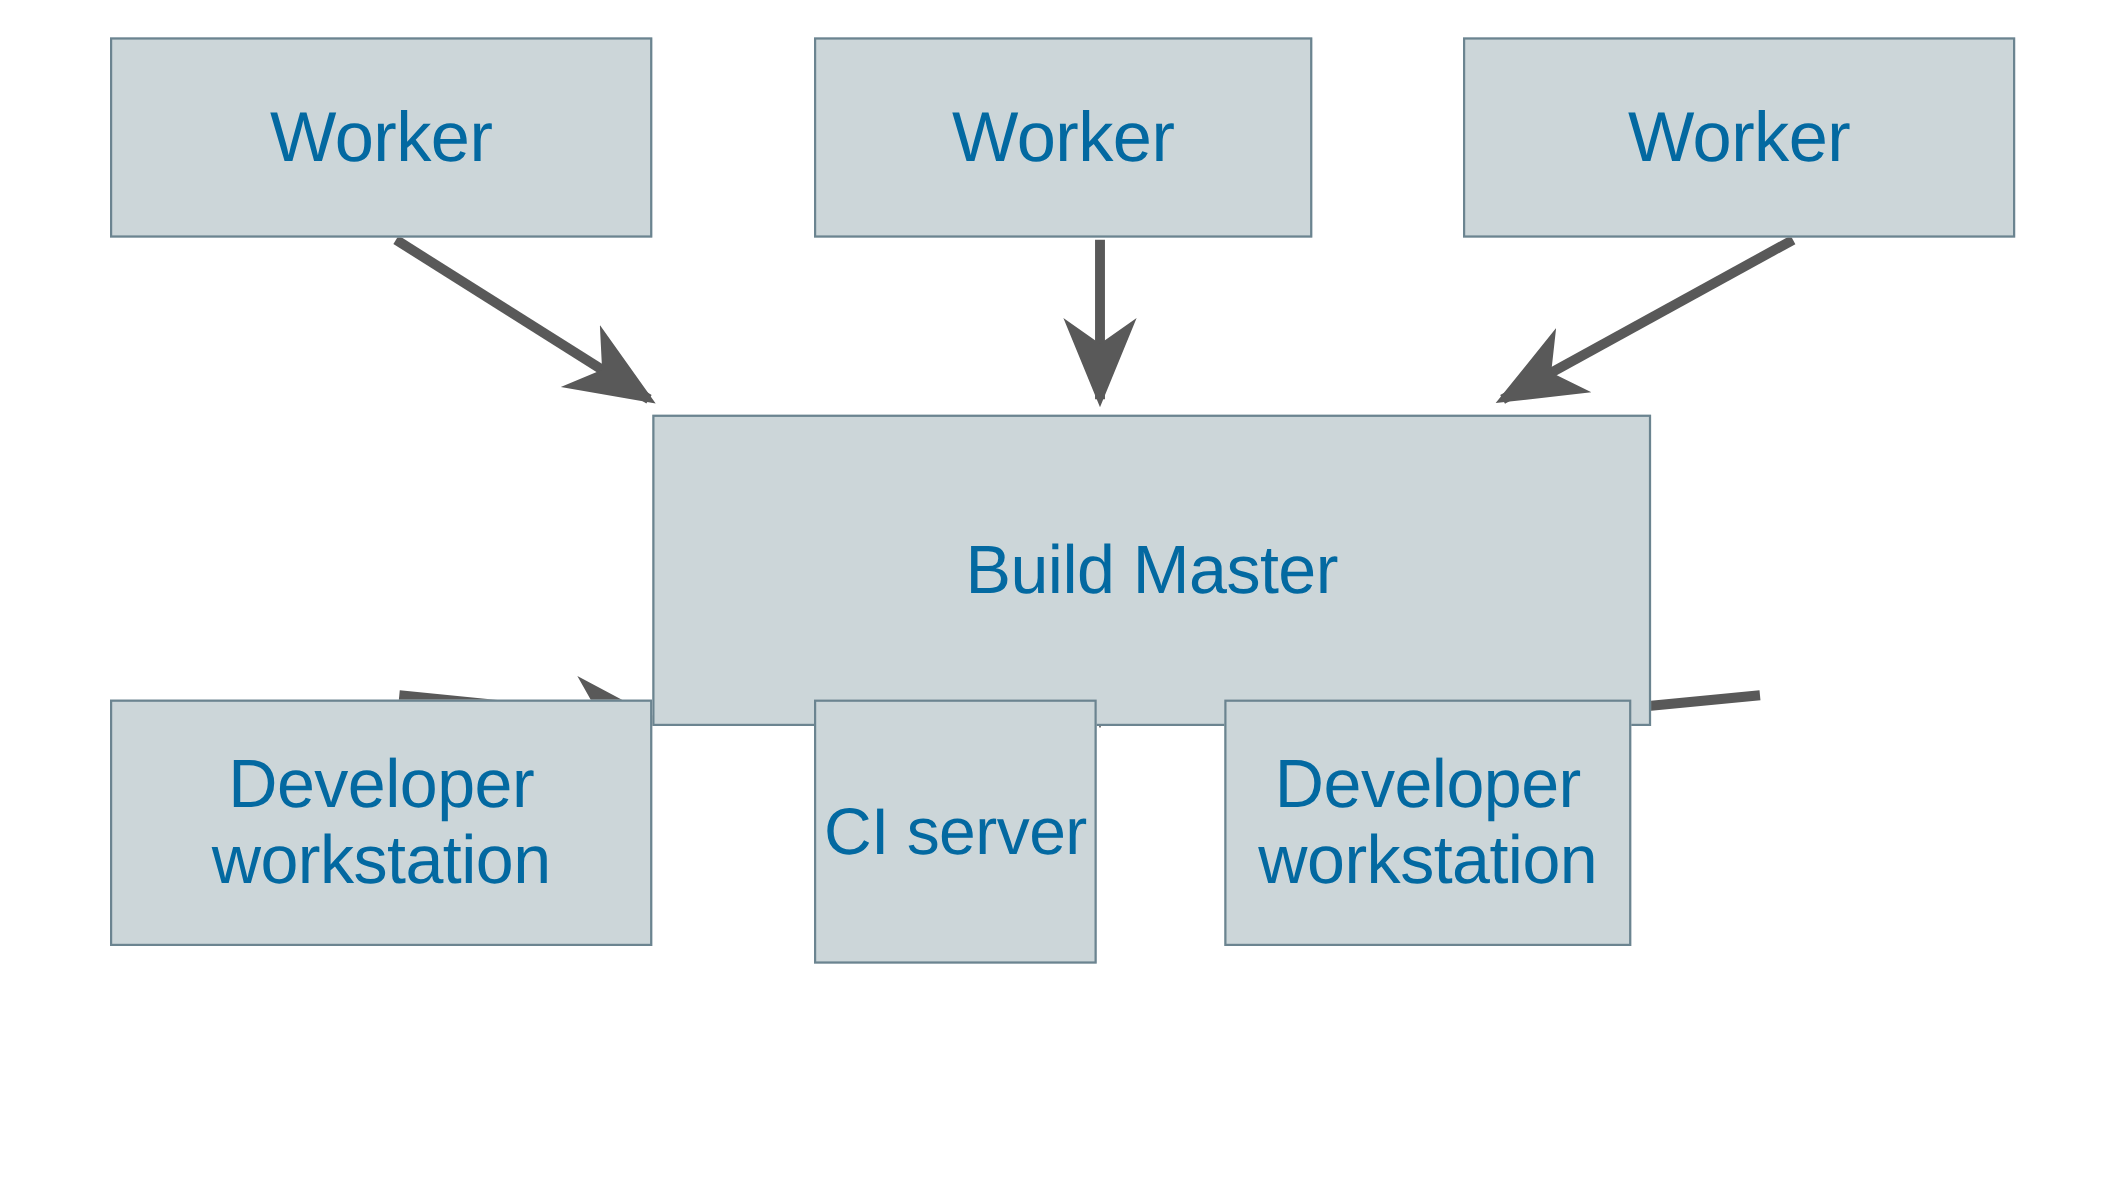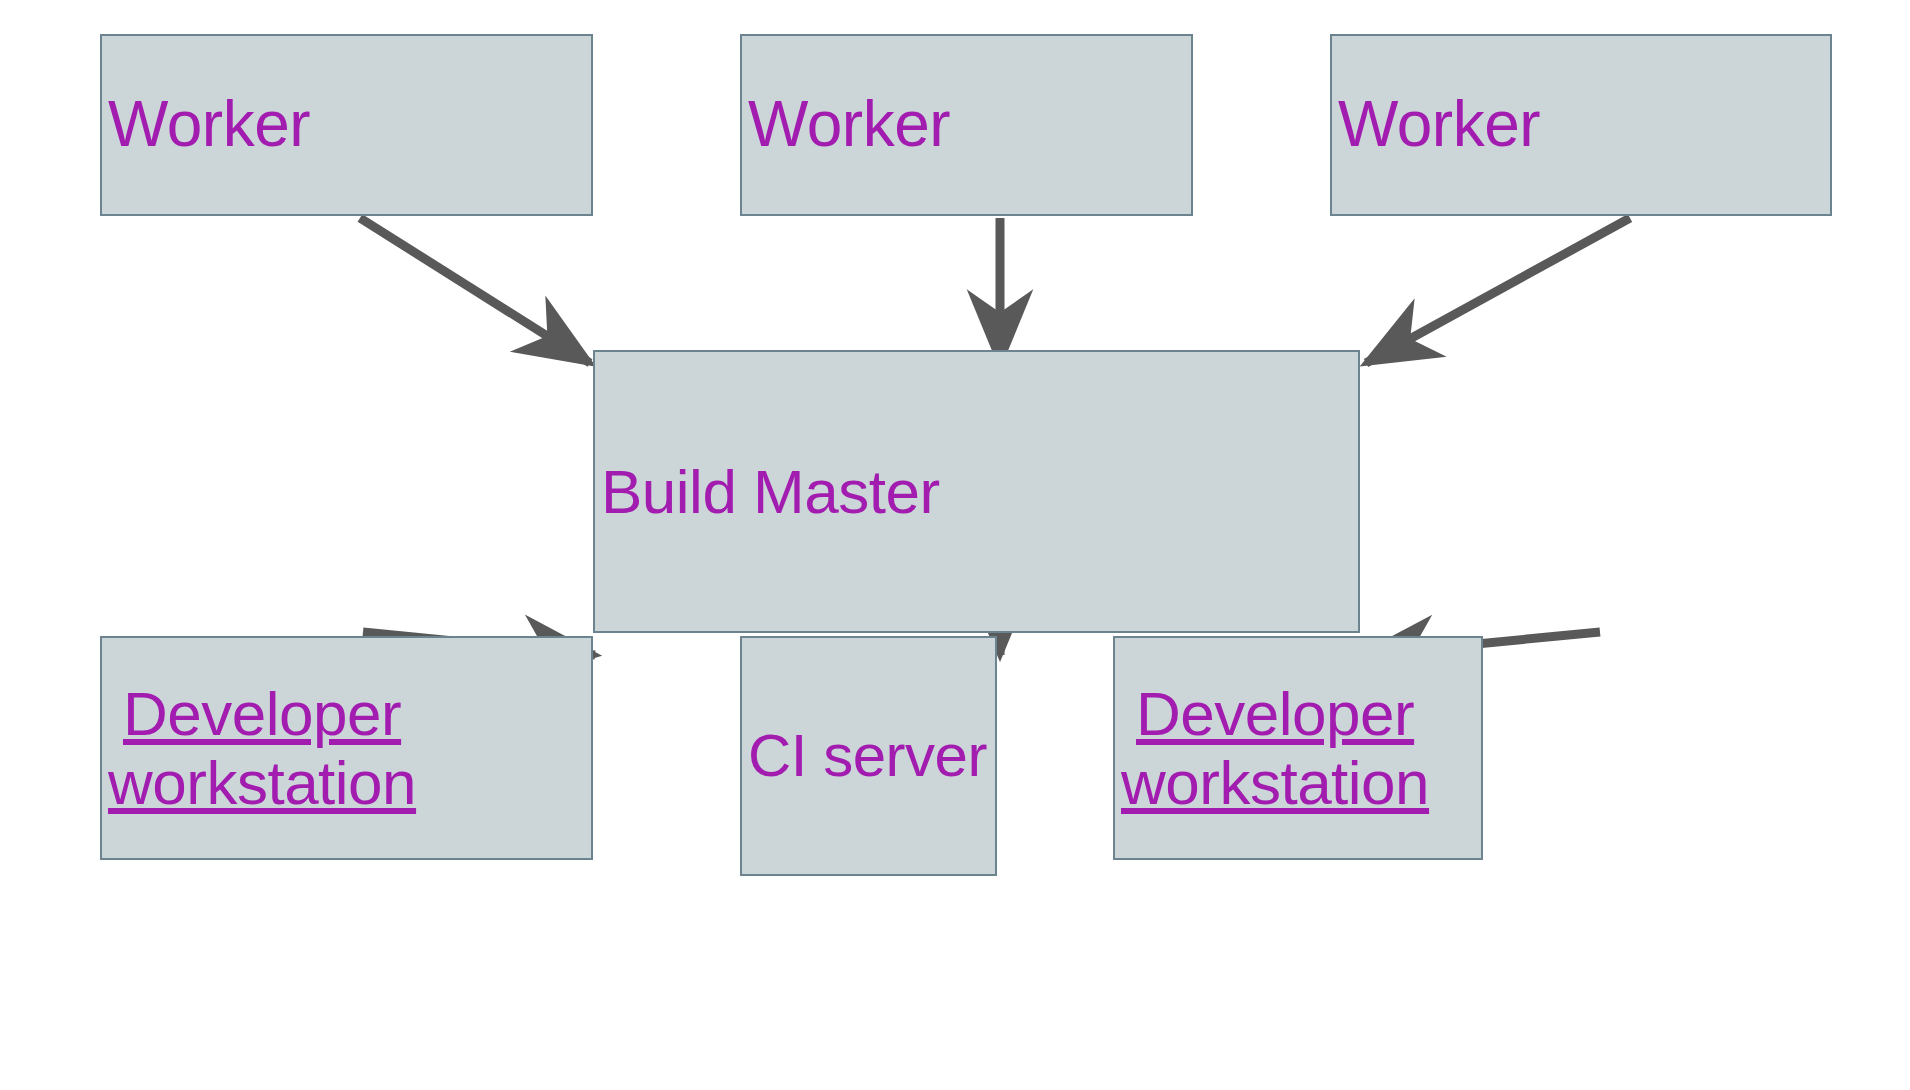--- a/index.html
+++ b/index.html
@@ -25,36 +25,36 @@
     height: 1090px;
     pointer-events: none;
   }
   .node {
     position: absolute;
     box-sizing: border-box;
     background: #ccd6d9;
     border: 2px solid #6b8490;
     display: flex;
     align-items: center;
-    justify-content: flex-start;
+    justify-content: center;
     text-align: center;
-    color: #a21caf;
+    color: #0369a1;
     font-family: "Liberation Sans", sans-serif;
     font-weight: 400;
     line-height: 1.12;
     letter-spacing: -0.5px;
   }
   .node-label {
     display: block;
     white-space: pre-line;
     padding: 0 6px;
   }
   .f-worker    { font-size: 64px; }
   .f-master    { font-size: 62px; }
-  .f-dev       { font-size: 62px; text-decoration: underline; }
+  .f-dev       { font-size: 62px; }
   .f-ci        { font-size: 60px; }
 </style>
 </head>
 <body>
 
 <div id="canvas">
 
   <svg id="edges" viewBox="0 0 1910 1090" xmlns="http://www.w3.org/2000/svg">
     <defs>
       <marker id="arrowhead" markerWidth="9" markerHeight="8" refX="8.2" refY="4" orient="auto" markerUnits="strokeWidth">
@@ -94,21 +94,21 @@
   </div>
 
   <div class="node f-worker" style="left:740px; top:34px; width:453px; height:182px;">
     <span class="node-label">Worker</span>
   </div>
 
   <div class="node f-worker" style="left:1330px; top:34px; width:502px; height:182px;">
     <span class="node-label">Worker</span>
   </div>
 
-  <div class="node f-master" style="left:593px; top:350px; width:767px; height:283px;">
+  <div class="node f-master" style="left:593px; top:377px; width:908px; height:283px;">
     <span class="node-label">Build Master</span>
   </div>
 
   <div class="node f-dev" style="left:100px; top:636px; width:493px; height:224px;">
     <span class="node-label">Developer
 workstation</span>
   </div>
 
   <div class="node f-ci" style="left:740px; top:636px; width:257px; height:240px;">
     <span class="node-label">CI server</span>

